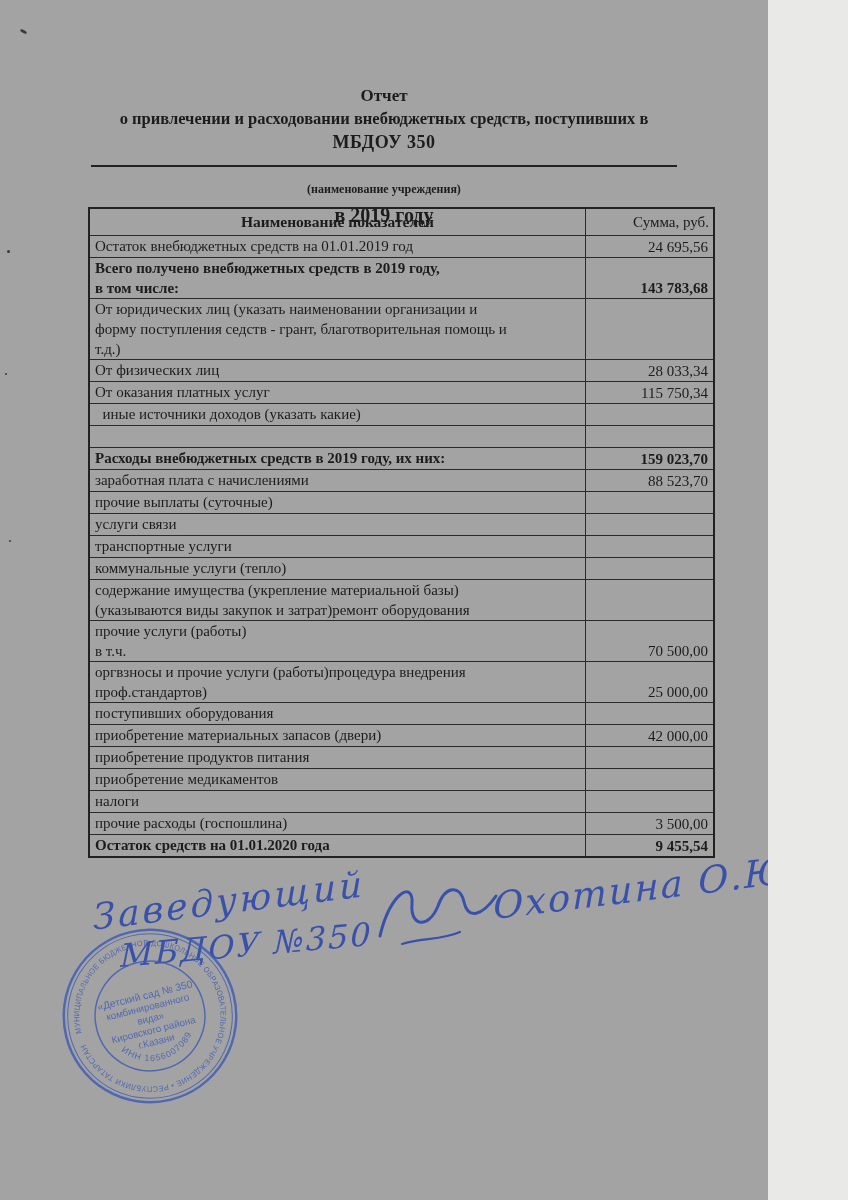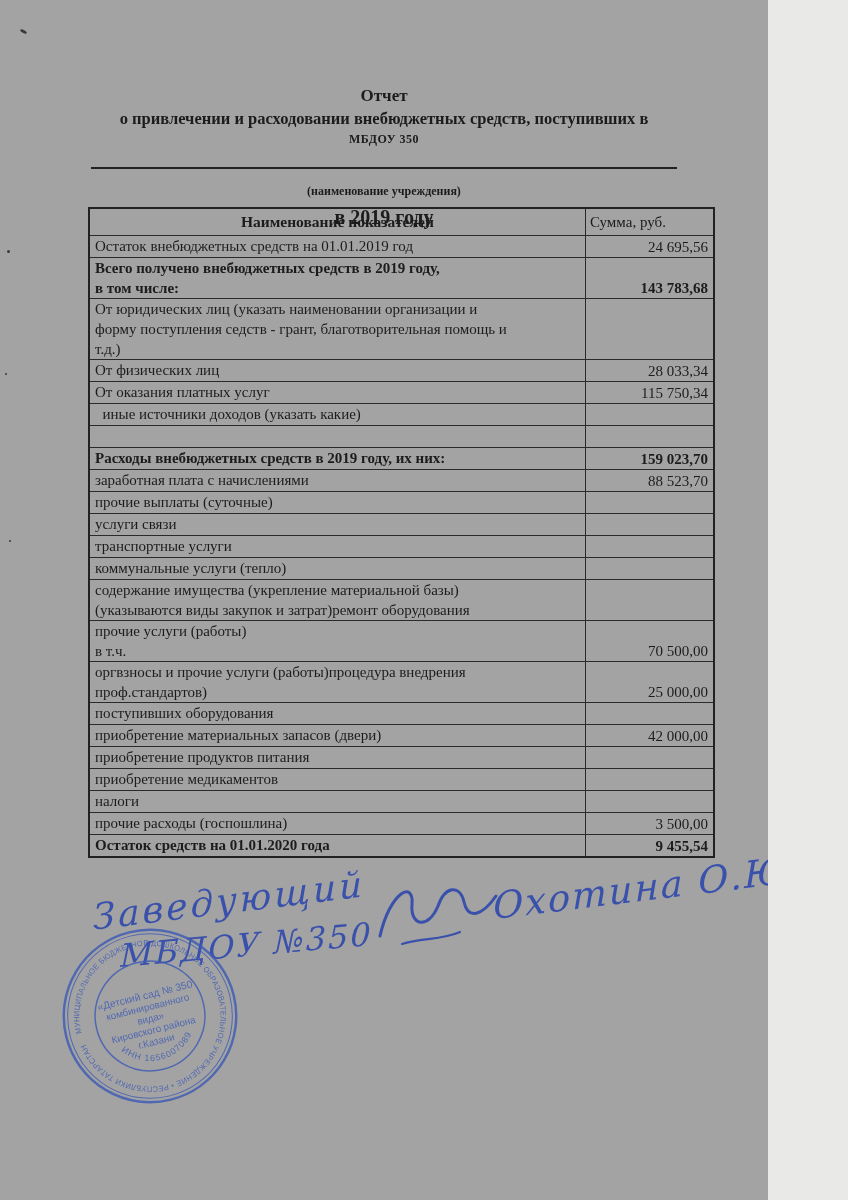--- a/index.html
+++ b/index.html
@@ -12,37 +12,37 @@
     position:relative; width:768px; height:1200px;
     background:#a3a3a3; color:#1c1c1c; overflow:hidden;
   }
 
   
   .doc-header { position:absolute; top:86px; left:0; width:100%; text-align:center; }
   .doc-title { font-weight:bold; font-size:17px; }
   .doc-subtitle { font-weight:bold; font-size:16.5px; margin-top:3px; }
   .org-line {
     width:586px; margin:3px auto 0; border-bottom:2px solid #222;
-    font-weight:bold; font-size:12px; padding-bottom:20px;
+    font-weight:bold; font-size:18px; padding-bottom:12px;
     letter-spacing:.5px;
   }
   .org-caption { font-size:12px; font-weight:bold; margin-top:15px; }
   .year-line { font-weight:bold; font-size:20px; margin-top:7px; }
 
   
   .report-table {
     position:absolute; left:88px; top:207px; width:627px;
     border-collapse:collapse; font-size:15px;
     border:2px solid #222;
     padding-left:36px;
   }
   .report-table th, .report-table td { border:1px solid #2a2a2a; }
   .report-table th { height:24px; padding:1px 4px; }
   .th-name { font-weight:bold; font-size:15.5px; text-align:center; }
-  .th-sum  { font-weight:normal; font-size:15px; text-align:left; width:121px; }
+  .th-sum  { font-weight:normal; font-size:15px; text-align:right; width:121px; }
   .report-table td { height:21px; }
   .label-cell {
     padding:0 5px; line-height:20px; vertical-align:top;
     white-space:pre-line; text-align:left;
   }
   .value-cell {
     padding:0 5px; line-height:20px; text-align:right; vertical-align:bottom;
   }
   tr.bold td { font-weight:bold; }
 

